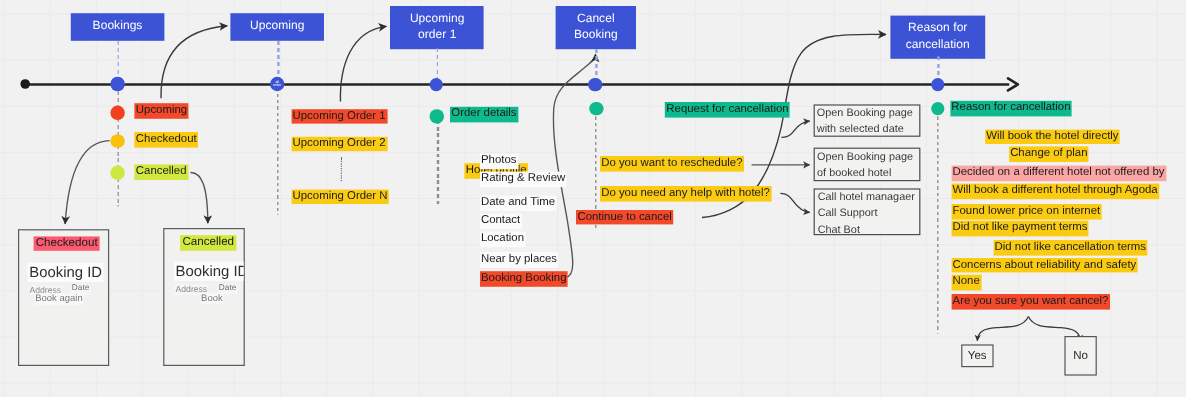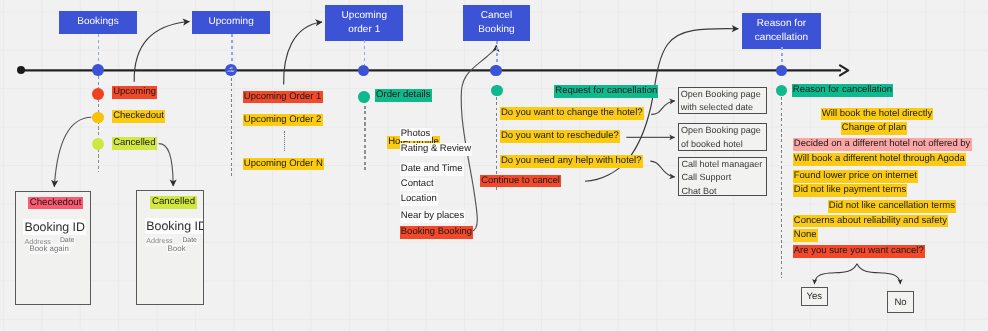--- a/index.html
+++ b/index.html
@@ -139,21 +139,20 @@
     <div class="lbl" style="left: 387px; top: 108.4px;"><span style="background: rgb(251, 203, 18); margin-top: 28px;">Hotel profile</span></div>
     <div class="lbl plain" style="left: 399.6px; top: 128.1px;"><span>Photos</span></div>
     <div class="lbl plain" style="left: 399.6px; top: 143px;"><span>Rating &amp; Review</span></div>
     <div class="lbl plain" style="left: 399.6px; top: 163.2px;"><span>Date and Time</span></div>
     <div class="lbl plain" style="left: 399.6px; top: 178px;"><span>Contact</span></div>
     <div class="lbl plain" style="left: 399.6px; top: 192.8px;"><span>Location</span></div>
     <div class="lbl plain" style="left: 399.6px; top: 209.9px;"><span>Near by places</span></div>
     <div class="lbl" style="left: 399.6px; top: 225.8px;"><span style="background: rgb(242, 73, 42);">Booking Booking</span></div>
     <div class="lbl" style="left: 507.1px; top: 85.2px; padding-left: 47px;"><span style="background: rgb(15, 185, 142);">Request for cancellation</span></div>
     <div class="marker" style="left: 491.3px; top: 85.1px; width: 11.4px; height: 11.4px; background: rgb(15, 185, 142); z-index: 5;"></div>
-    <div class="lbl" style="left: 499.8px; top: 107.3px;"><span style="background: rgb(251, 203, 18);">Do you want to change the hotel?</span></div>
     <div class="lbl" style="left: 499.8px; top: 129.8px;"><span style="background: rgb(251, 203, 18);">Do you want to reschedule?</span></div>
     <div class="lbl" style="left: 499.8px; top: 155.1px;"><span style="background: rgb(251, 203, 18);">Do you need any help with hotel?</span></div>
     <div class="lbl" style="left: 480px; top: 174.6px;"><span style="background: rgb(242, 73, 42);">Continue to cancel</span></div>
     <div class="lbl" style="left: 791.6px; top: 84.4px;"><span style="background: rgb(15, 185, 142);">Reason for cancellation</span></div>
     <div class="marker" style="left: 776.1px; top: 85px; width: 11.2px; height: 11.2px; background: rgb(15, 185, 142); z-index: 5;"></div>
     <div class="lbl" style="left: 792.6px; top: 107.7px; margin-left: 28px;"><span style="background: rgb(251, 203, 18);">Will book the hotel directly</span></div>
     <div class="lbl" style="left: 792.6px; top: 121.9px; padding-left: 48px;"><span style="background: rgb(251, 203, 18);">Change of plan</span></div>
     <div class="lbl" style="left: 792.6px; top: 138.4px;"><span style="background: #fca5a5;">Decided on a different hotel not offered by</span></div>
     <div class="lbl" style="left: 792.6px; top: 153.4px;"><span style="background: rgb(251, 203, 18);">Will book a different hotel through Agoda</span></div>
     <div class="lbl" style="left: 792.6px; top: 170px;"><span style="background: rgb(251, 203, 18);">Found lower price on internet</span></div>
@@ -186,16 +185,16 @@
       <div>of booked hotel</div>
     </div>
     <div class="obox" style="left: 678.3px; top: 156.9px; width: 88.4px; height: 38.9px;">
       <div>Call hotel managaer</div>
       <div>Call Support</div>
       <div>Chat Bot</div>
     </div>
     <div class="dbox" style="left: 800.8px; top: 287.1px; width: 27px; height: 18.9px;">
       <span>Yes</span>
     </div>
-    <div class="dbox" style="left: 887.1px; top: 291px; width: 26.9px; height: 22px;">
+    <div class="dbox" style="left: 887.1px; top: 280px; width: 26.9px; height: 33px;">
       <span>No</span>
     </div>
   </div>
 
 </body></html>

